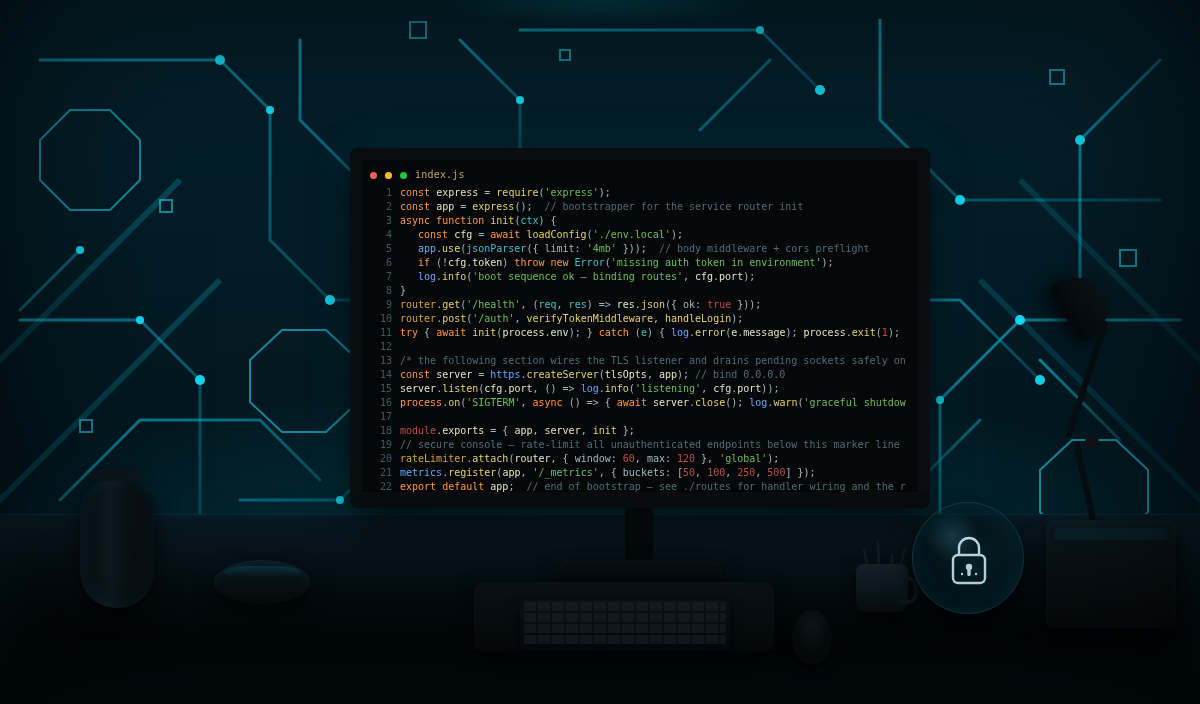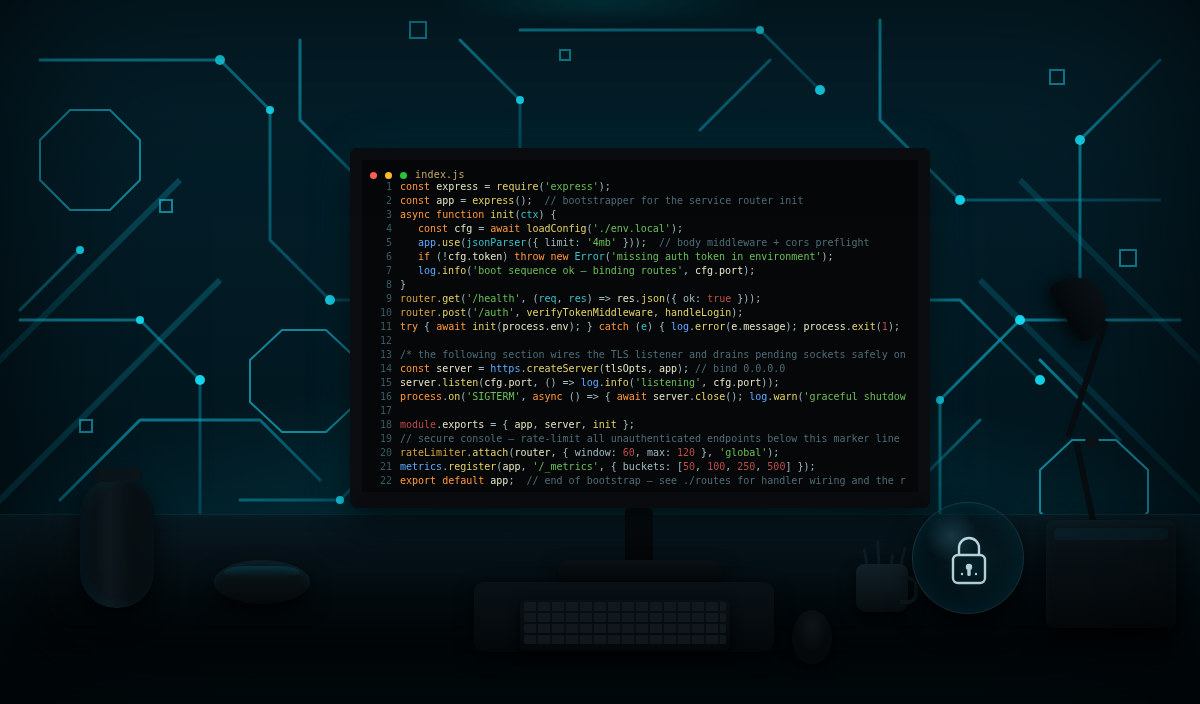--- a/index.html
+++ b/index.html
@@ -43,21 +43,21 @@
     overflow: hidden;
   }
   .screen {
     position: absolute; inset: 0;
     background: #060708;
     padding: 10px 12px 14px 8px;
   }
   .titlebar {
     display: flex; align-items: center; gap: 8px;
     color: #c9a86a; font-size: 10px; line-height: 1;
-    letter-spacing: .2px;
+    margin-bottom: 6px; letter-spacing: .2px;
   }
   .dot { width: 7px; height: 7px; border-radius: 50%; display:inline-block; }
   .d1{background:#ff5f56;} .d2{background:#ffbd2e;} .d3{background:#27c93f;}
 
   .code {
     font-size: 10px; line-height: 14px; white-space: pre;
     color: #9db8bf;
     font-family: "Menlo","Consolas","DejaVu Sans Mono",monospace;
     overflow: hidden;
   }

